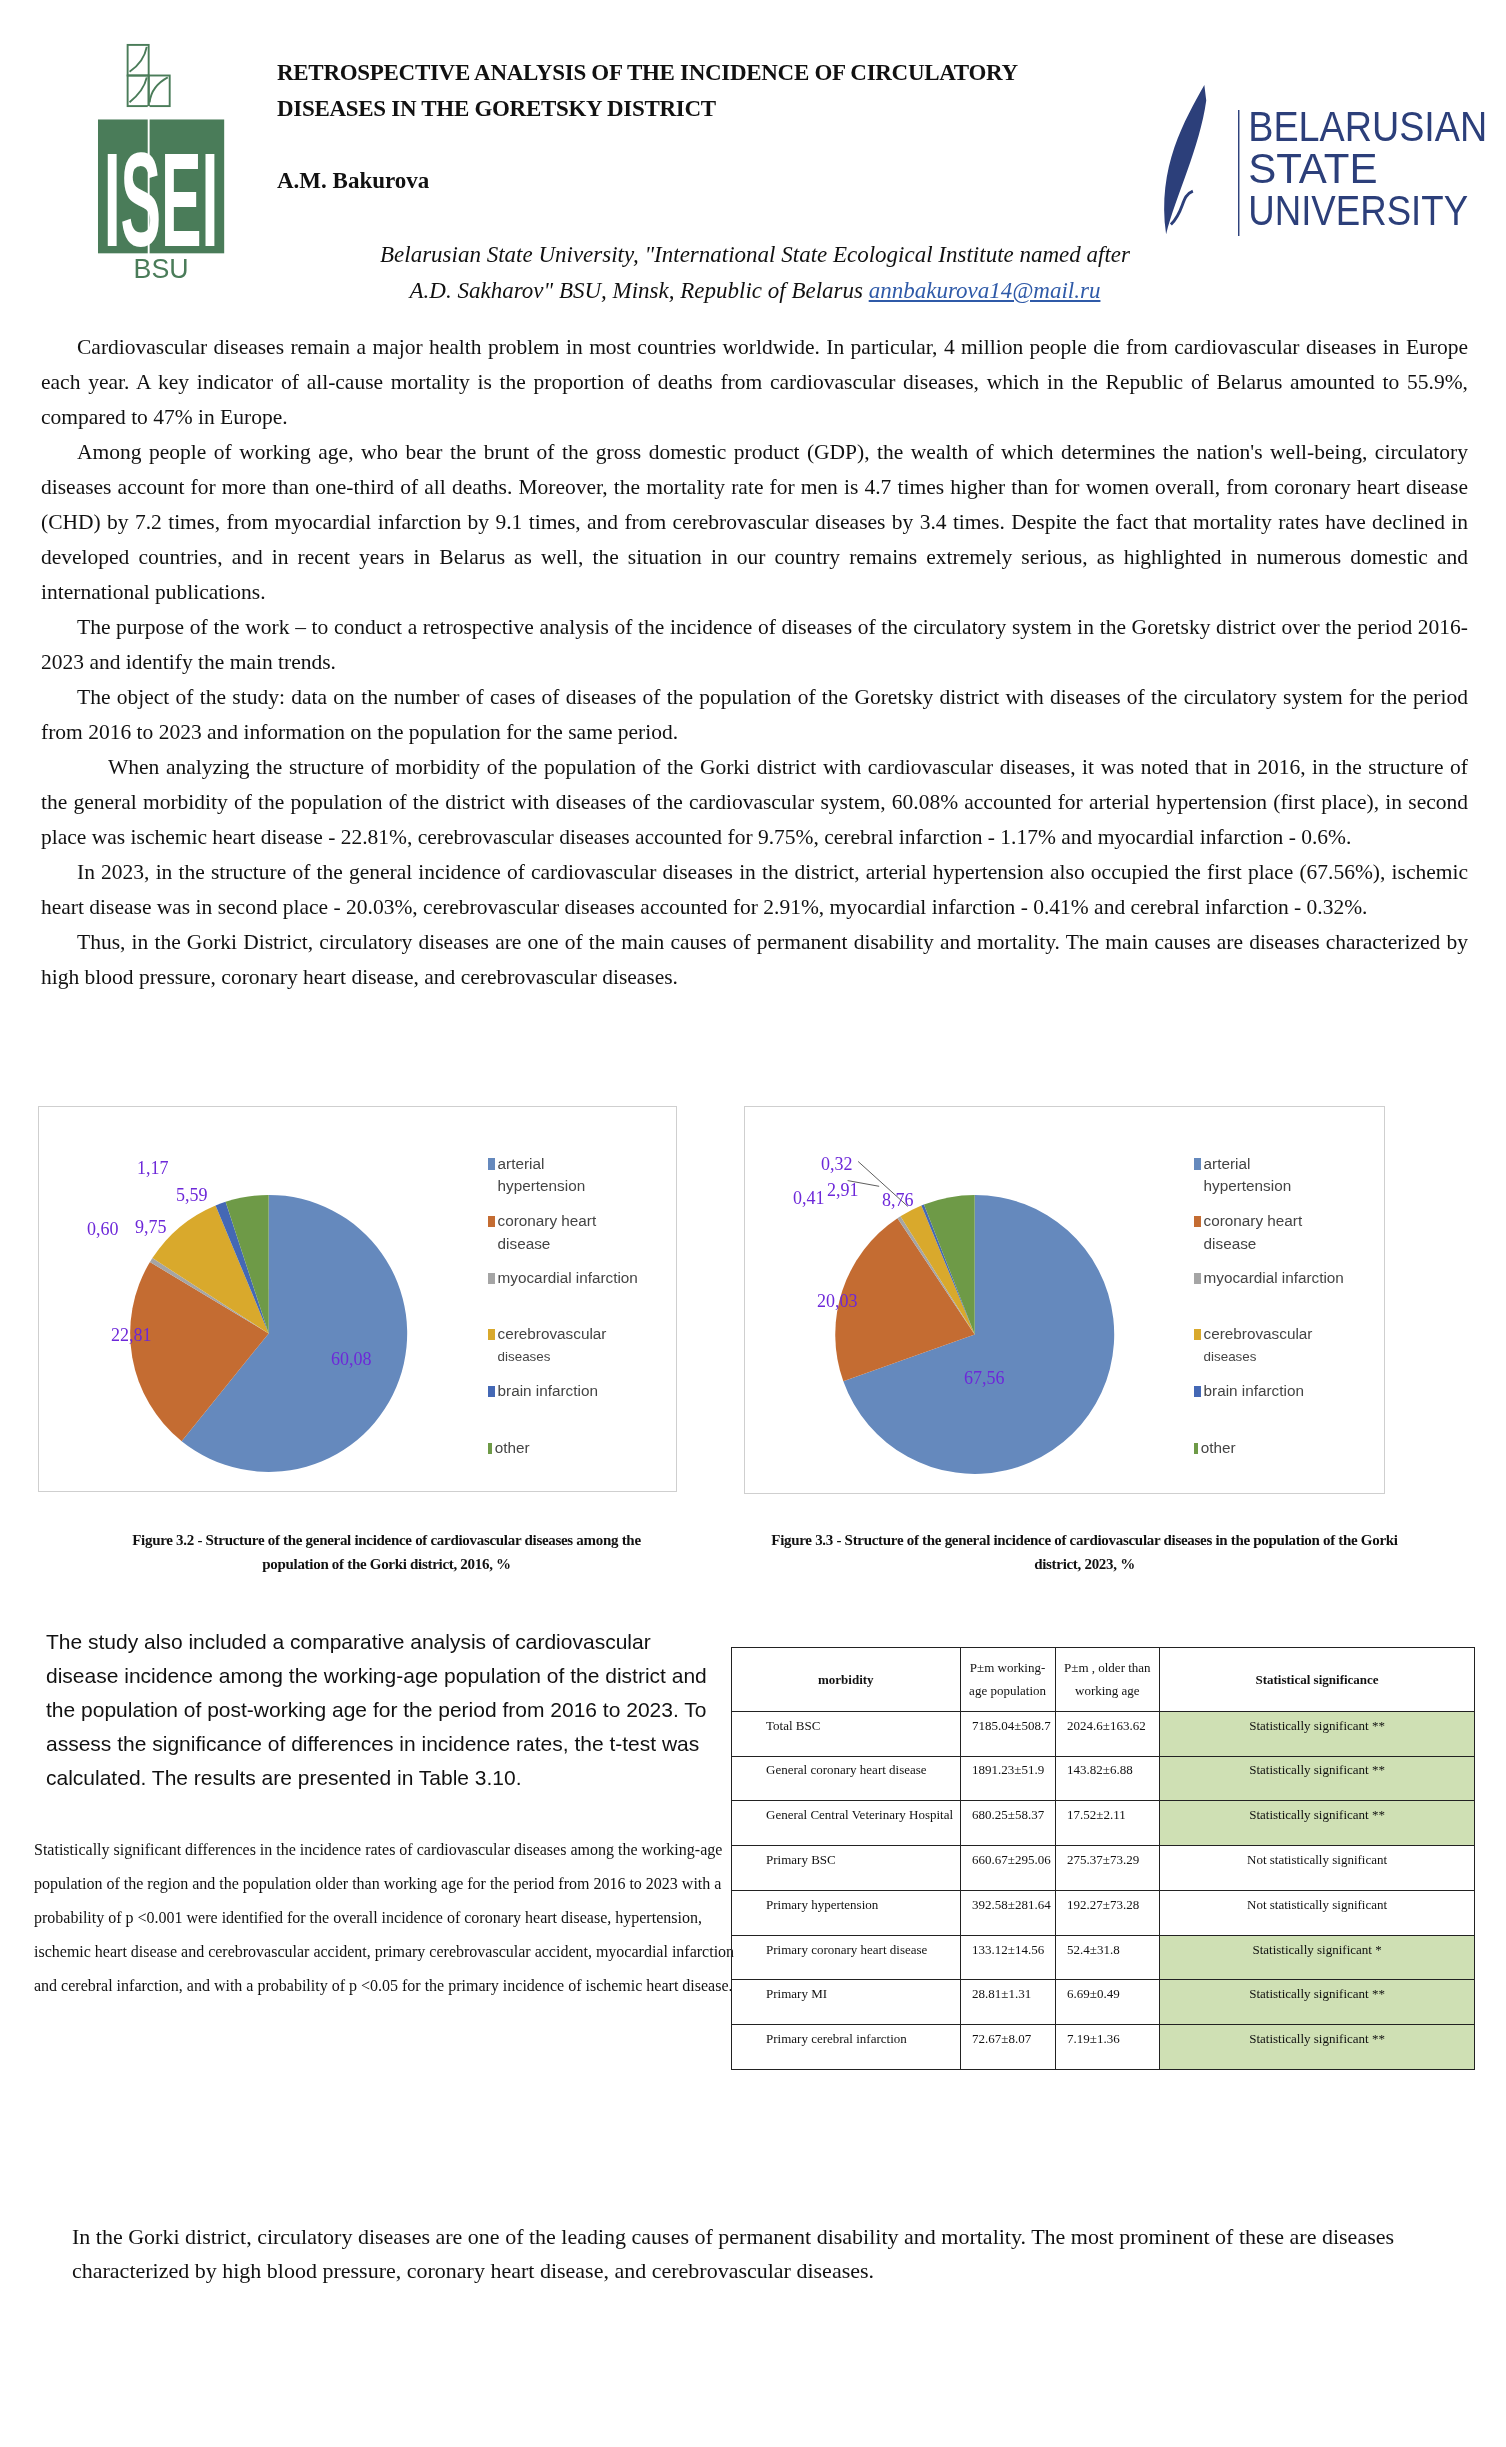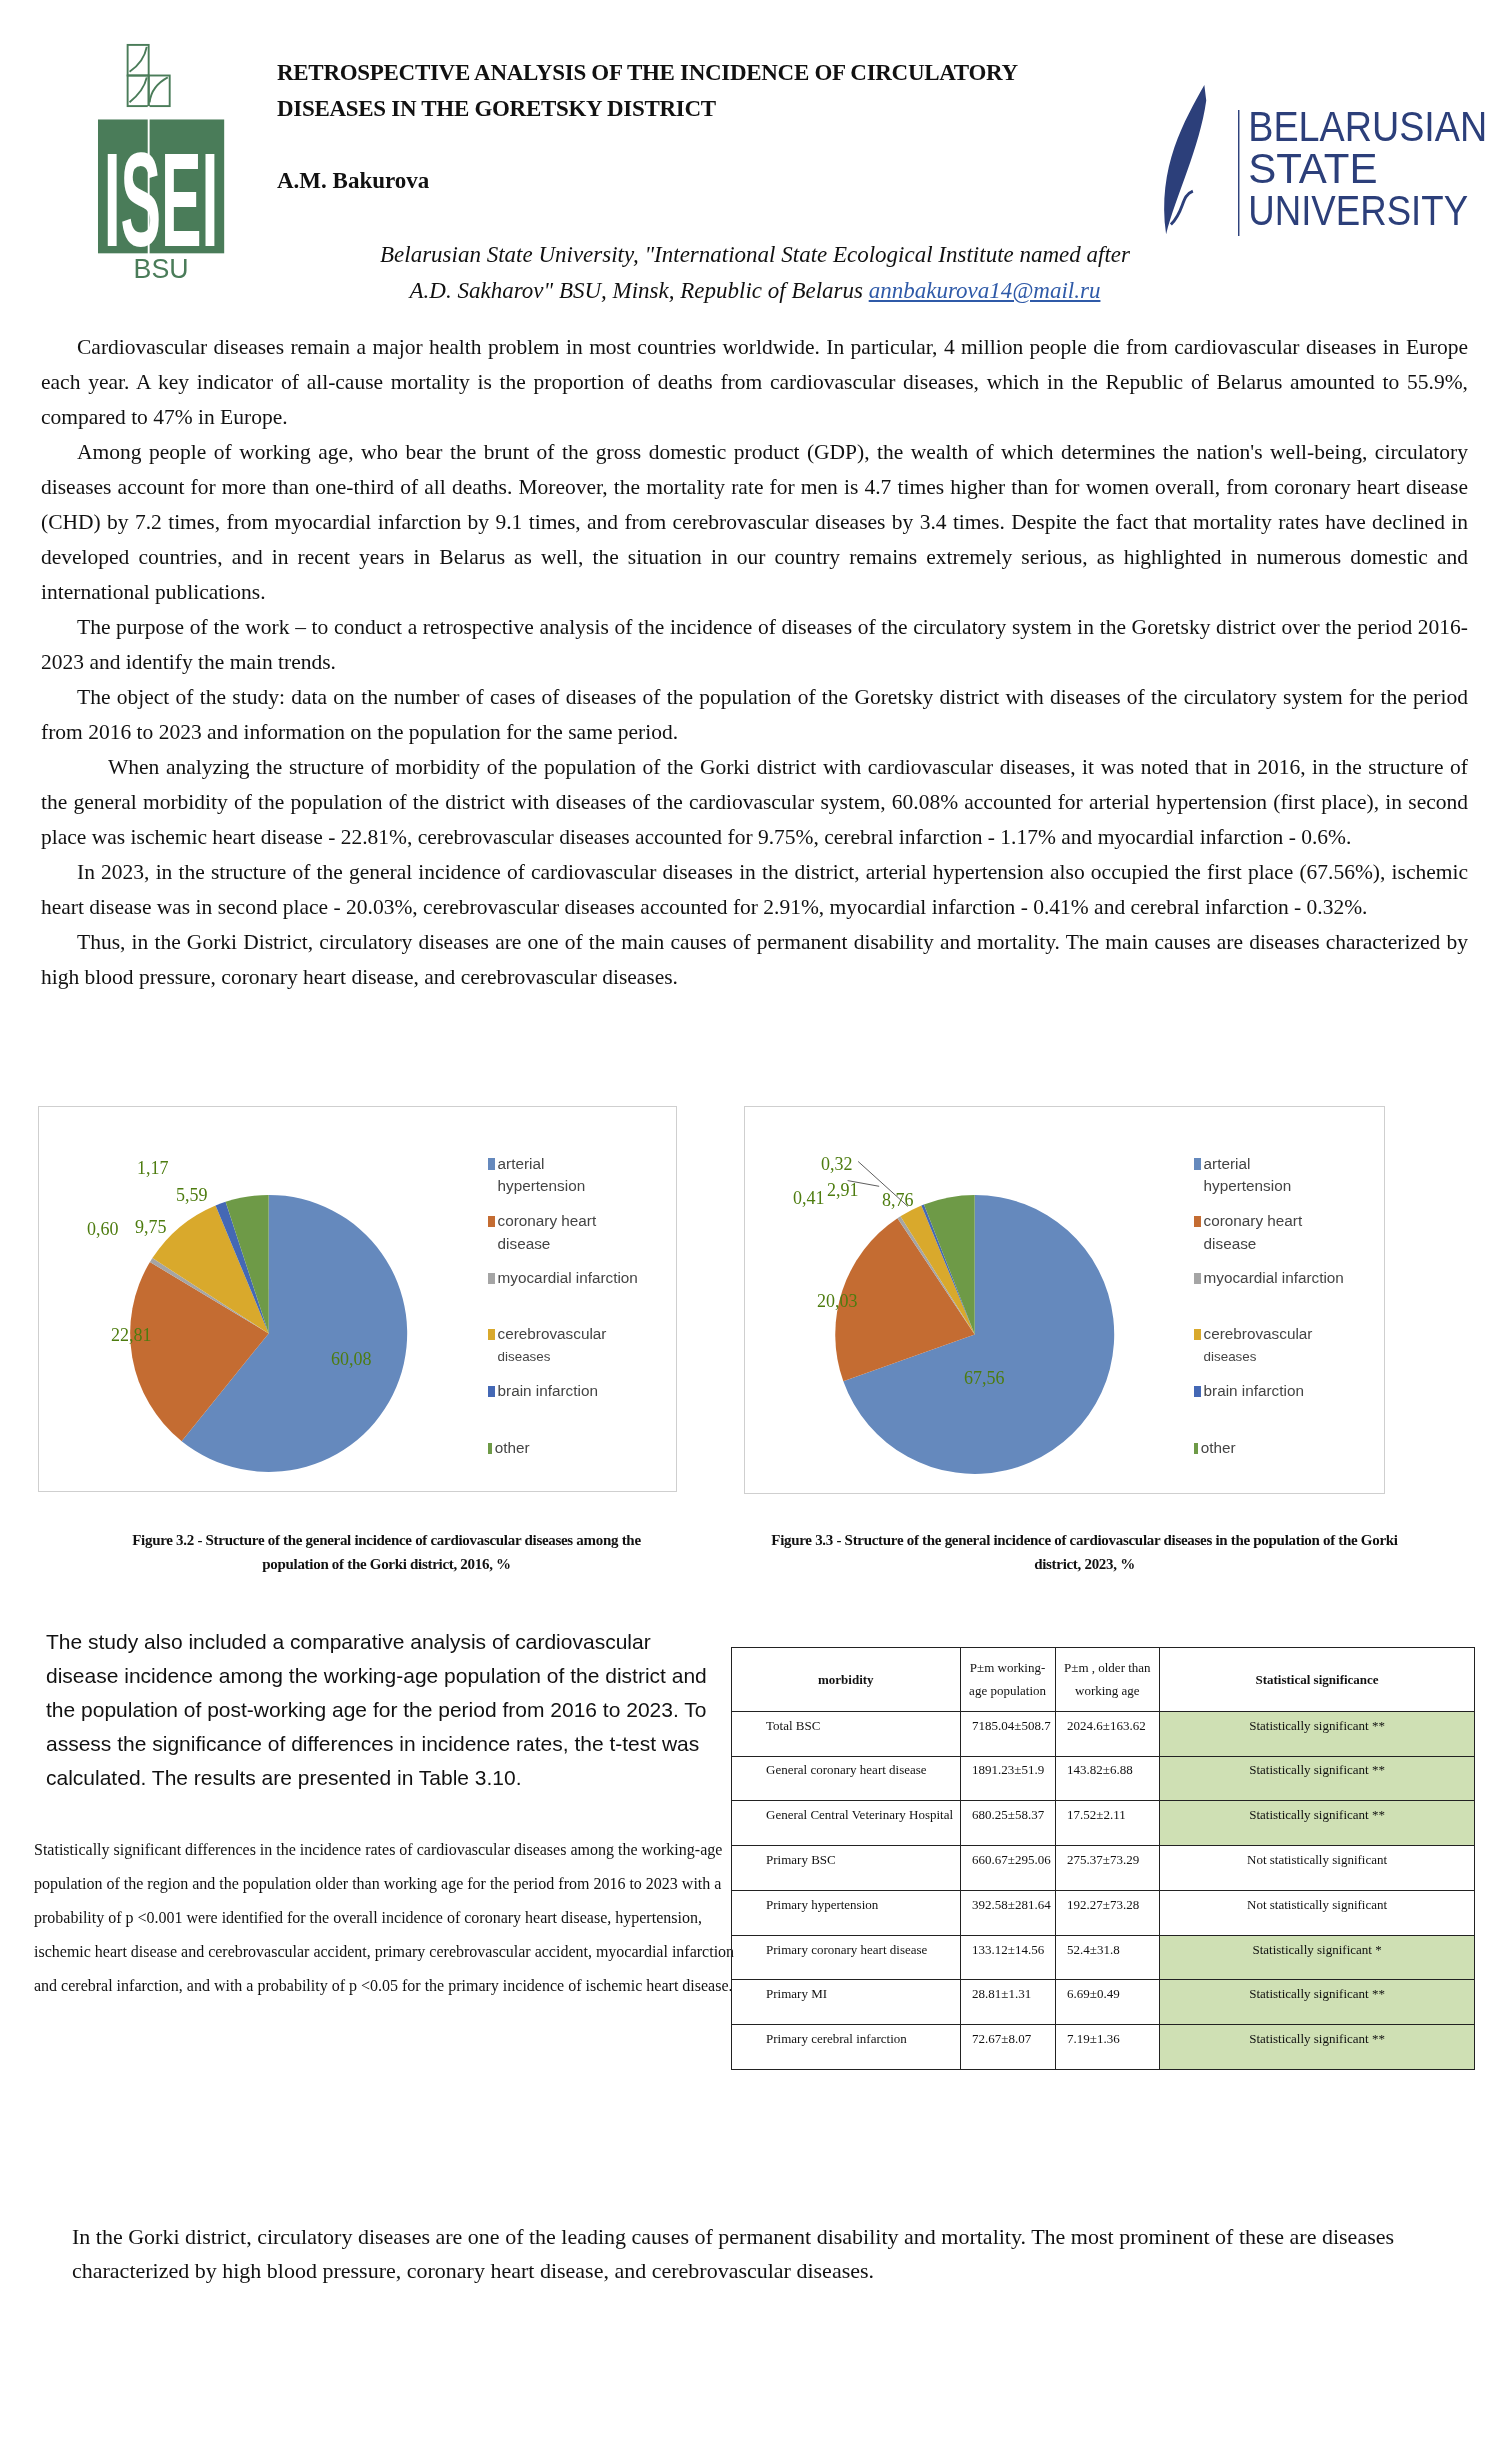--- a/index.html
+++ b/index.html
@@ -10,21 +10,21 @@
   .title { left: 277px; top: 55px; width: 956px; text-align: left; font-weight: bold; font-size: 23px; line-height: 36px; letter-spacing: -0.3px; }
   .author { left: 277px; top: 168px; width: 956px; text-align: left; font-weight: bold; font-size: 23px; }
   .affil { left: 277px; top: 237px; width: 956px; text-align: center; font-style: italic; font-size: 23px; line-height: 36px; }
   .affil a { color: #2f5aa8; text-decoration: underline; }
   .body-text { left: 41px; top: 330px; width: 1427px; font-size: 21.5px; line-height: 35px; text-align: justify; }
   .body-text p { margin: 0; text-indent: 36px; }
   .body-text p.deep { text-indent: 67px; }
   .chart-box { border: 1.9px solid #cfcfcf; background: #fff; }
   .chart1 { left: 38px; top: 1106px; width: 637px; height: 384px; }
   .chart2 { left: 744px; top: 1106px; width: 639px; height: 386px; }
-  .pie-lbl { position: absolute; font-size: 18px; font-family: "Liberation Serif", serif; color: #4d7c0f; }
+  .pie-lbl { position: absolute; font-size: 18px; font-family: "Liberation Serif", serif; color: #6d28d9; }
   .legend { position: absolute; left: 449px; top: 33px; width: 182px; font-family: "Liberation Sans", sans-serif; font-size: 15.3px; color: #444; }
   .legend .li { position: absolute; left: 0; line-height: 24px; }
   .legend .sw { display: inline-block; width: 6.7px; height: 11.5px; margin-right: 2.9px; vertical-align: -1px; }
   .caption { font-weight: bold; font-size: 15px; text-align: center; line-height: 24px; letter-spacing: -0.3px; }
   .cap1 { left: 76px; top: 1528px; width: 621px; }
   .cap2 { left: 726px; top: 1528px; width: 717px; }
   .lefttext1 { left: 46px; top: 1625px; width: 669px; font-family: "Liberation Sans", sans-serif; font-size: 21px; line-height: 34px; color: #111; }
   .lefttext2 { left: 34px; top: 1833px; width: 703px; font-size: 16px; line-height: 34px; }
   table.stats { position: absolute; left: 731px; top: 1647px; width: 744px; border-collapse: collapse; font-size: 13px; font-family: "Liberation Serif", serif; }
   table.stats td, table.stats th { border: 1.4px solid #222; padding: 1.9px 3.8px; vertical-align: top; line-height: 23px; }

